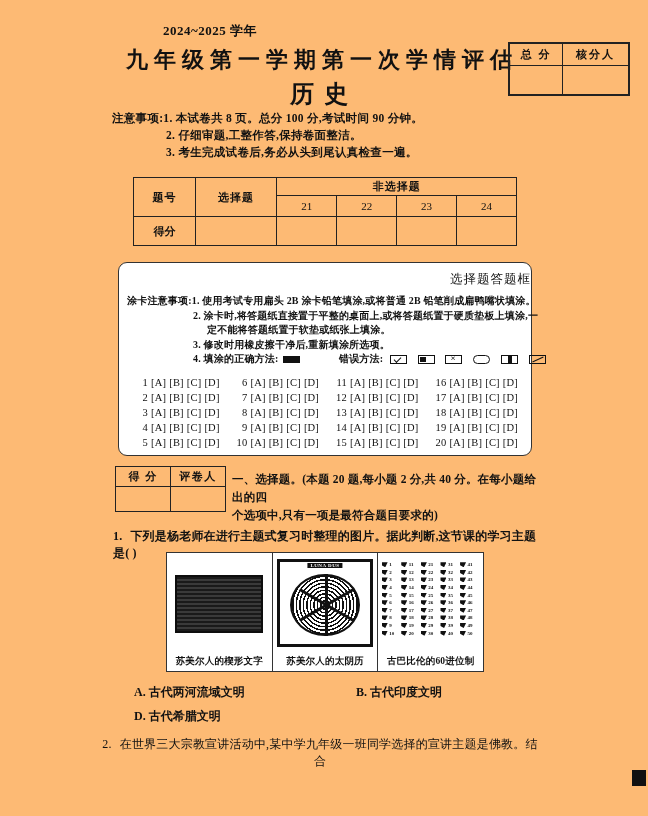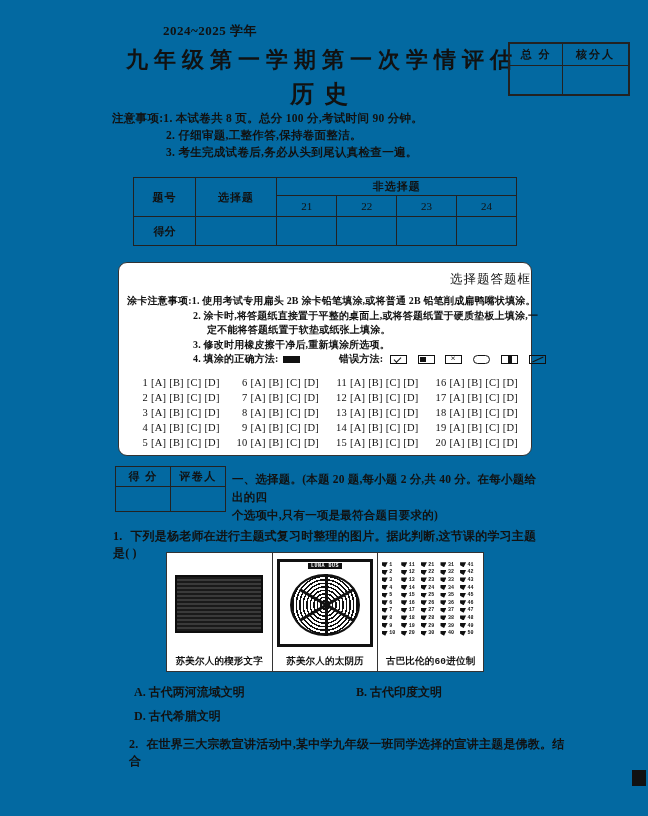--- a/index.html
+++ b/index.html
@@ -12,21 +12,21 @@
     height: 816px;
     position: relative;
     font-family: "Liberation Serif", "DejaVu Serif", serif;
     color: #111;
     overflow: hidden;
   }
   .page {
     position: relative;
     width: 648px;
     height: 816px;
-    background: #0369a1;
+    background: #fdba74;
   }
 
   
   .year-line {
     position: absolute;
     left: 163px;
     top: 22px;
     font-size: 13px;
     font-weight: bold;
     letter-spacing: 0.5px;
@@ -249,21 +249,20 @@
   .figcell {
     flex: 1;
     border-right: 1.1px solid #333;
     display: flex;
     flex-direction: column;
     align-items: center;
     justify-content: flex-start;
     padding-top: 4px;
     box-sizing: border-box;
     position: relative;
-    font-family: Liberation Mono, monospace;
   }
   .figcell:last-child { border-right: none; }
   .figcap {
     position: absolute;
     bottom: 3px;
     font-size: 9.5px;
     font-weight: bold;
     white-space: nowrap;
     letter-spacing: 0.2px;
   }
@@ -337,26 +336,27 @@
     width: 400px;
     font-size: 12px;
     font-weight: bold;
     line-height: 24px;
   }
   .opt-row { display: flex; }
   .opt-a { width: 222px; }
 
   .q2 {
     position: absolute;
-    left: 129px;
+    left: 100px;
     top: 736px;
     width: 440px;
     font-size: 12px;
-    font-weight: bold;
+    font-weight: normal;
     letter-spacing: 0.2px;
+    text-align: center;
   }
   .q2 .num { margin-right: 8px; }
 
   .footer {
     position: absolute;
     left: 0; right: 0;
     top: 778px;
     text-align: center;
     font-size: 12px;
     font-weight: bold;

